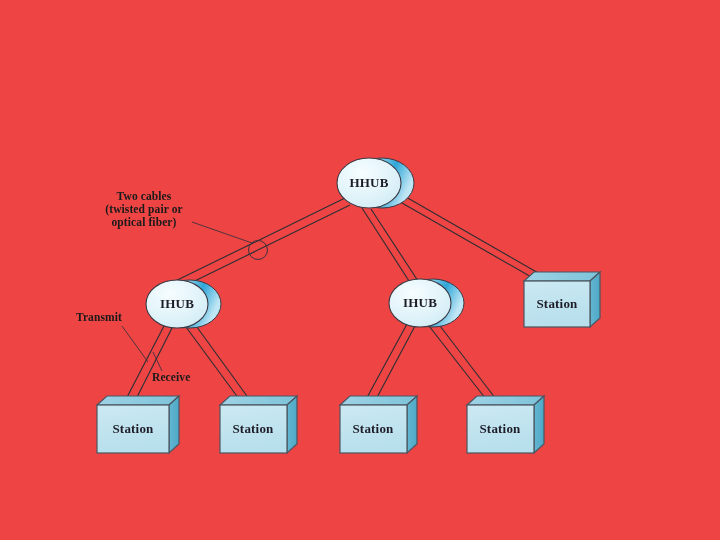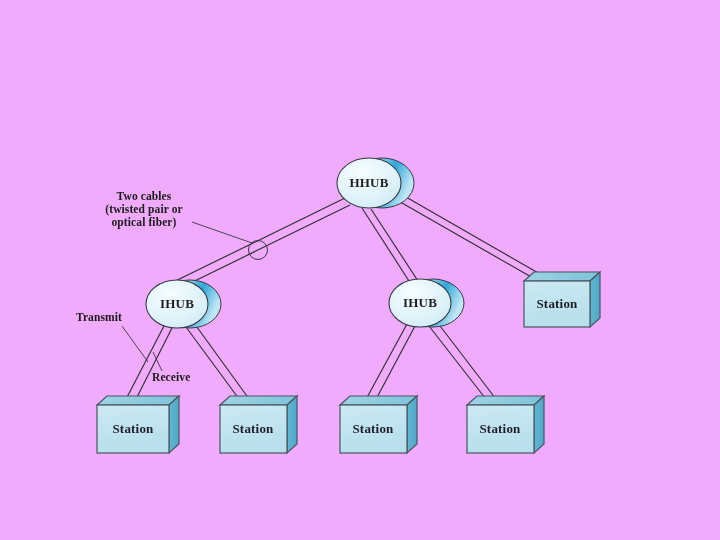--- a/index.html
+++ b/index.html
@@ -10,21 +10,21 @@
   body {
     width: 720px;
     height: 540px;
     overflow: hidden;
     font-family: "Liberation Serif", "DejaVu Serif", serif;
   }
   #diagram-canvas {
     position: relative;
     width: 720px;
     height: 540px;
-    background: #f0abfc;
+    background: #ef4444;
   }
   svg#net-svg {
     display: block;
     width: 720px;
     height: 540px;
   }
   .node-label {
     font-family: "Liberation Serif", "DejaVu Serif", serif;
     font-weight: bold;
     font-size: 13px;

